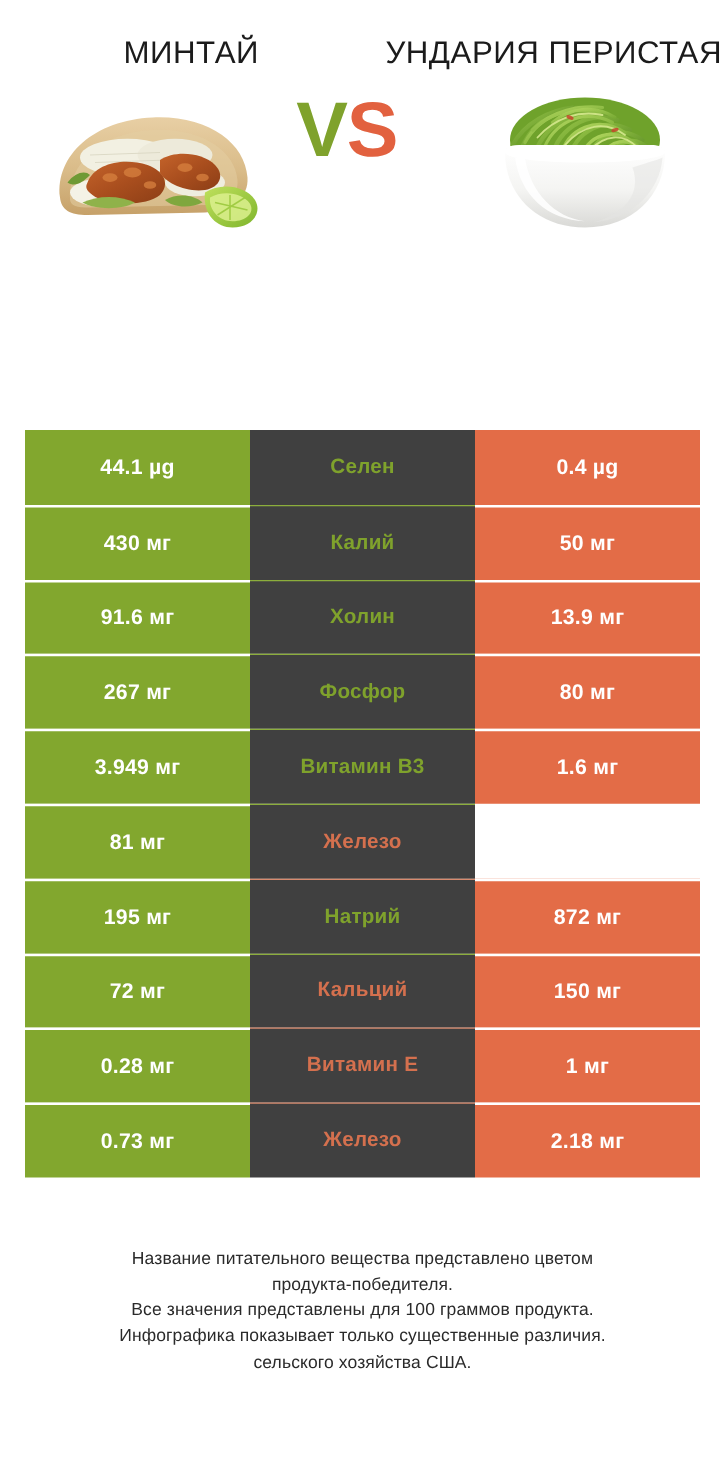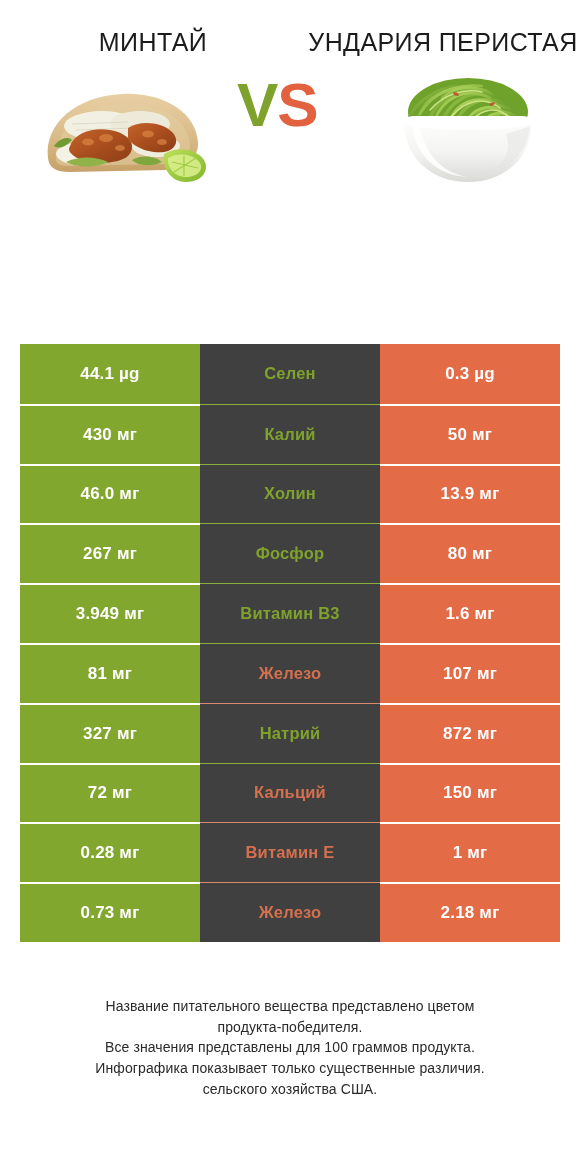--- a/index.html
+++ b/index.html
@@ -198,33 +198,33 @@
     </div>
   </div>
 
   <div class="table">
 
     <div class="row">
       <div class="cell c-left">44.1 µg</div>
       <div class="cell c-mid">
         <span class="label win-left">Селен</span>
       </div>
-      <div class="cell c-right">0.3 µg</div>
+      <div class="cell c-right">0.4 µg</div>
     </div>
 
     <div class="row">
       <div class="cell c-left gap">430 мг</div>
       <div class="cell c-mid sep-left">
         <span class="label win-left">Калий</span>
       </div>
       <div class="cell c-right gap">50 мг</div>
     </div>
 
     <div class="row">
-      <div class="cell c-left gap">46.0 мг</div>
+      <div class="cell c-left gap">91.6 мг</div>
       <div class="cell c-mid sep-left">
         <span class="label win-left">Холин</span>
       </div>
       <div class="cell c-right gap">13.9 мг</div>
     </div>
 
     <div class="row">
       <div class="cell c-left gap">267 мг</div>
       <div class="cell c-mid sep-left">
         <span class="label win-left">Фосфор</span>
@@ -238,25 +238,24 @@
         <span class="label win-left">Витамин B3</span>
       </div>
       <div class="cell c-right gap">1.6 мг</div>
     </div>
 
     <div class="row">
       <div class="cell c-left gap">81 мг</div>
       <div class="cell c-mid sep-left">
         <span class="label win-right">Железо</span>
       </div>
-      <div class="cell c-right gap">107 мг</div>
-    </div>
-
-    <div class="row">
-      <div class="cell c-left gap">327 мг</div>
+    </div>
+
+    <div class="row">
+      <div class="cell c-left gap">195 мг</div>
       <div class="cell c-mid sep-right">
         <span class="label win-left">Натрий</span>
       </div>
       <div class="cell c-right gap">872 мг</div>
     </div>
 
     <div class="row">
       <div class="cell c-left gap">72 мг</div>
       <div class="cell c-mid sep-left">
         <span class="label win-right">Кальций</span>

